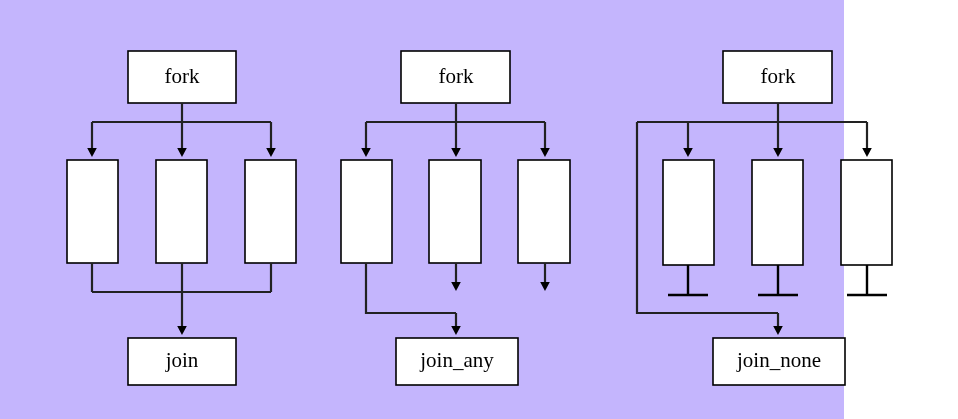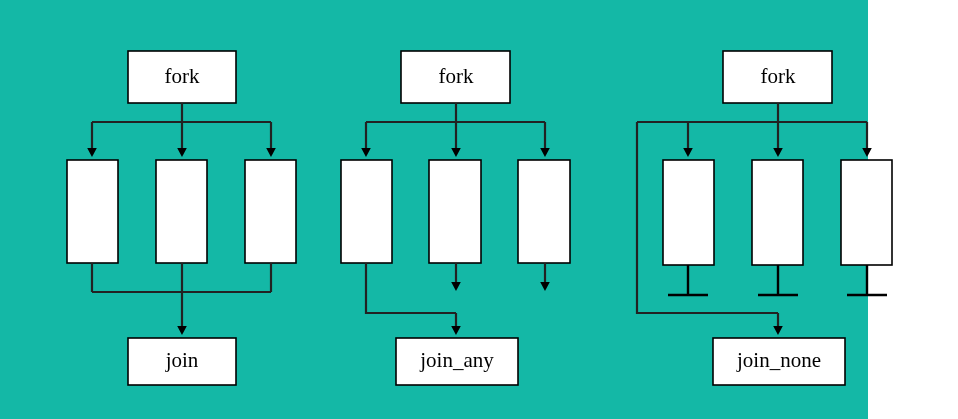--- a/index.html
+++ b/index.html
@@ -10,22 +10,21 @@
   body {
     width: 958px;
     height: 419px;
     font-family: "Liberation Serif", "DejaVu Serif", serif;
     overflow: hidden;
   }
   #canvas {
     position: relative;
     width: 844px;
     height: 419px;
-    background: #14b8a6;
-    padding-left: 24px;
+    background: #c4b5fd;
   }
   #diagram-svg {
     position: absolute;
     top: 0;
     left: 0;
     width: 958px;
     height: 419px;
   }
   .node-label {
     font-family: "Liberation Serif", "DejaVu Serif", serif;

